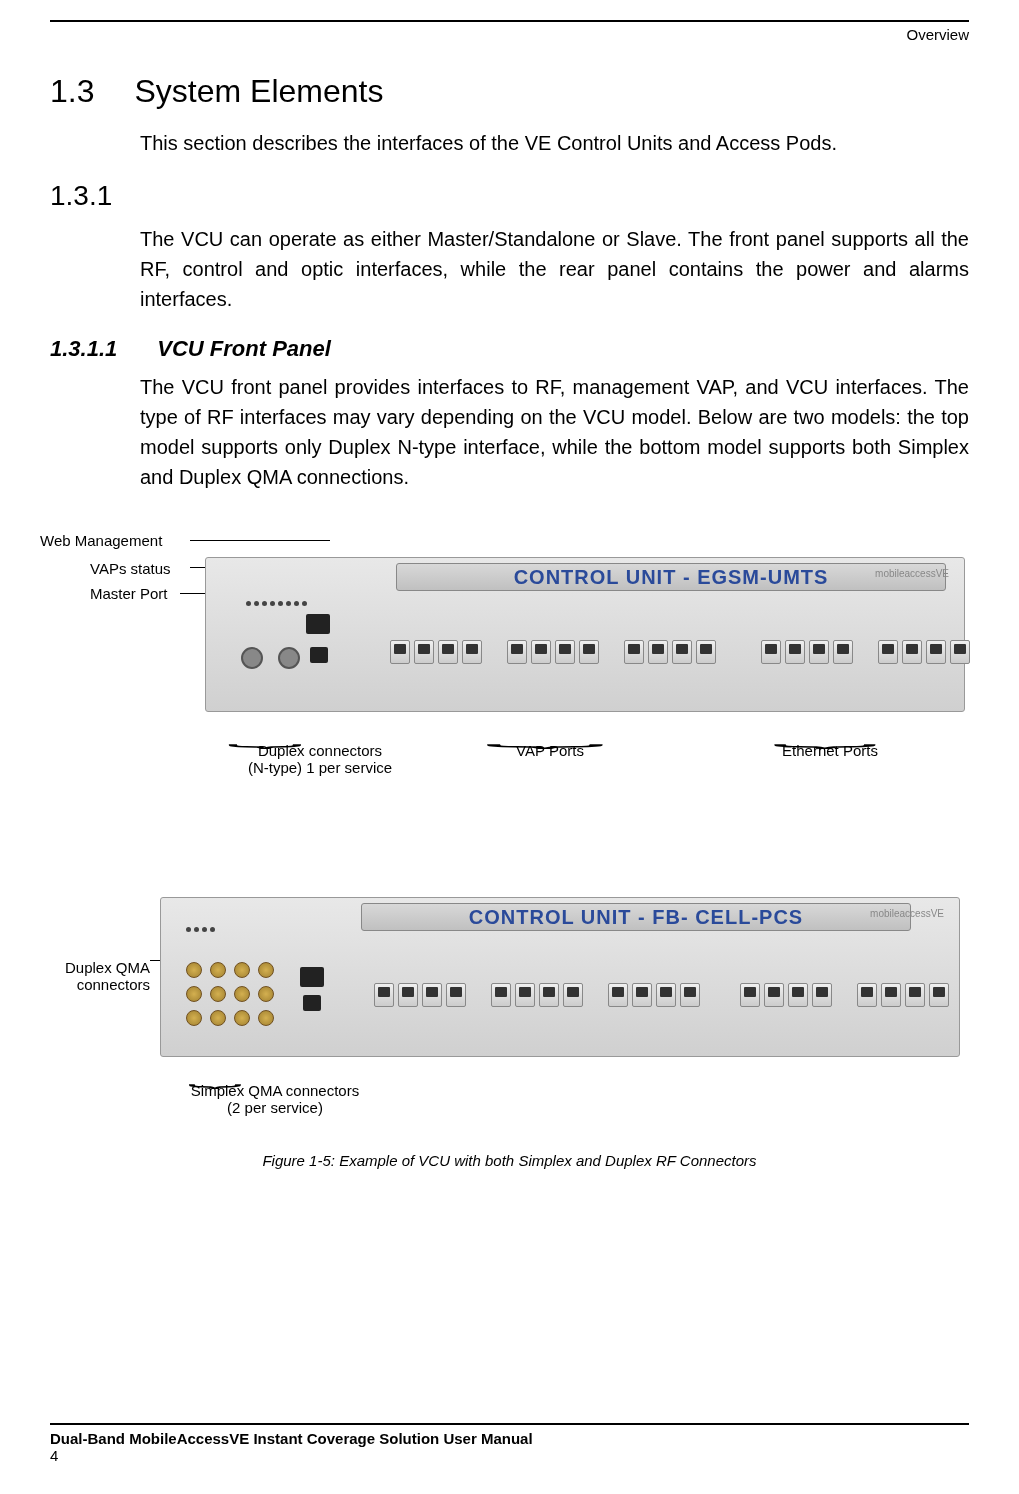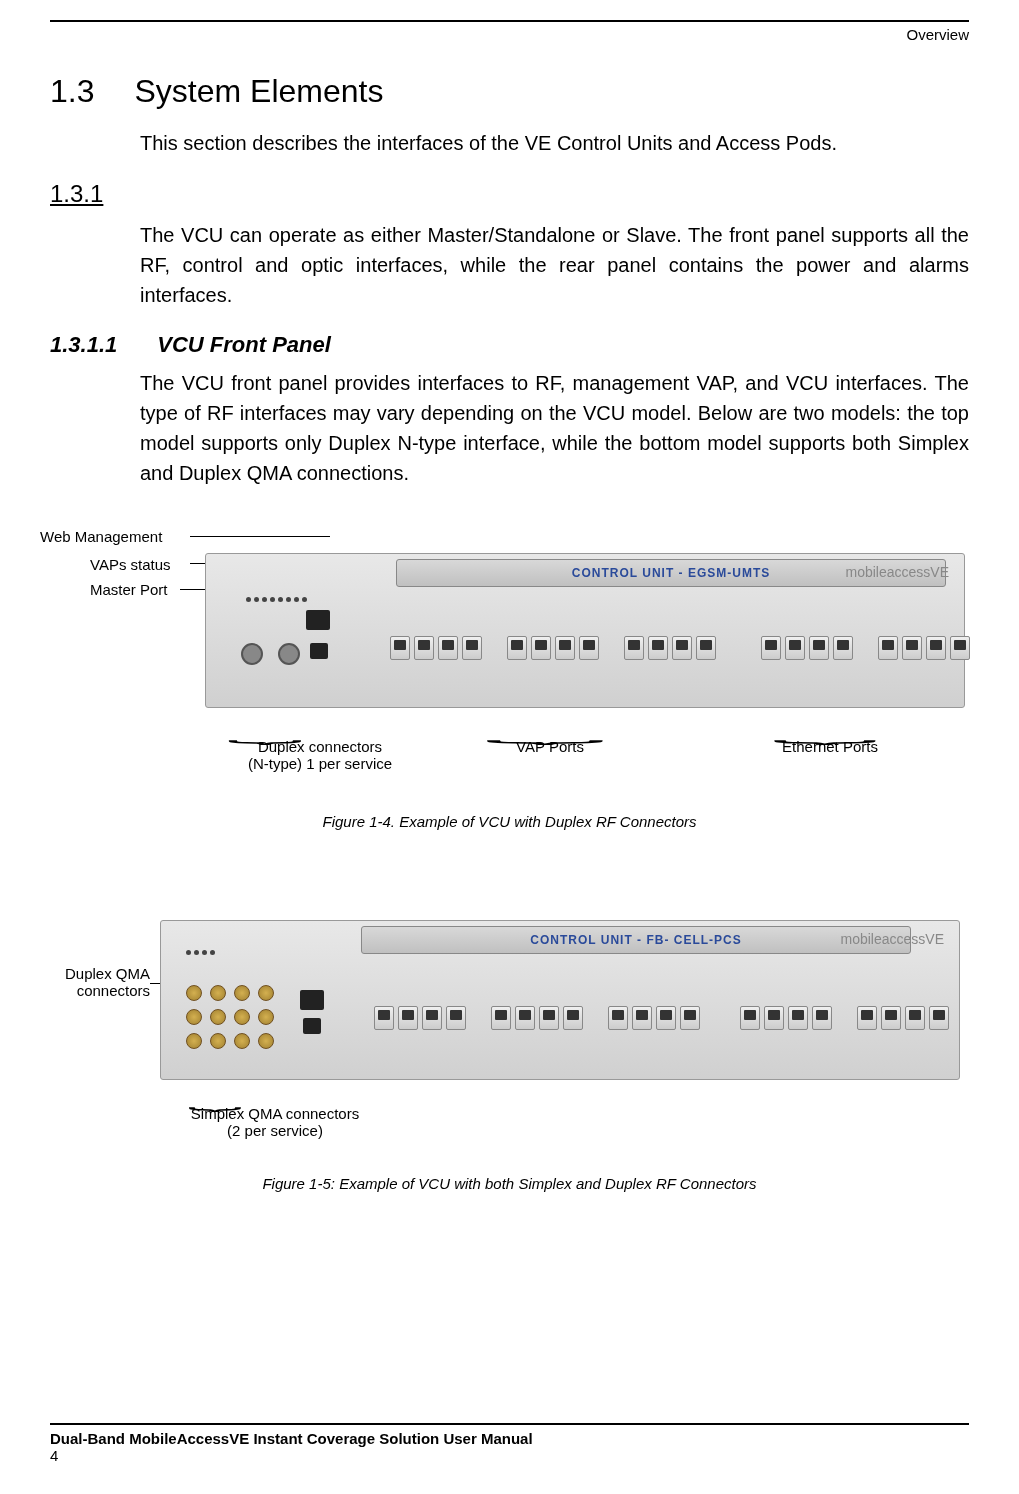--- a/index.html
+++ b/index.html
@@ -46,23 +46,22 @@
       line-height: 1.5;
       text-align: justify;
     }
     .subsection-header {
       display: flex;
       gap: 40px;
       margin-bottom: 12px;
       margin-top: 8px;
     }
     .subsection-number {
-      font-size: 24px;
+      font-size: 28px;
       font-weight: normal;
-      text-decoration: underline;
     }
     .subsection-title {
       font-size: 24px;
       font-weight: normal;
     }
     .subsubsection-header {
       display: flex;
       gap: 40px;
       margin-bottom: 10px;
       margin-top: 10px;
@@ -153,29 +152,29 @@
       width: 550px;
       height: 28px;
       background: linear-gradient(to bottom, #d8d8d8, #c0c0c0);
       border: 1px solid #888;
       border-radius: 3px;
       display: flex;
       align-items: center;
       justify-content: center;
       color: #2a4a9a;
       font-weight: bold;
-      font-size: 12px;
+      font-size: 20px;
       font-family: Arial, sans-serif;
       letter-spacing: 1px;
     }
     .logo-text {
       position: absolute;
       right: 15px;
       top: 10px;
-      font-size: 14px;
+      font-size: 10px;
       color: #888;
     }
     .port-groups {
       display: flex;
       gap: 25px;
       margin-left: 60px;
       margin-top: 35px;
     }
     .port-group {
       display: flex;
@@ -380,26 +379,25 @@
       <div>Duplex connectors</div>
       <div>(N-type) 1 per service</div>
     </div>
 
     <div class="brace" style="left:480px; top:180px; transform: scaleX(4) scaleY(0.4);">⏟</div>
     <div class="bottom-label" style="left:440px; top:215px; width:120px;">VAP Ports</div>
 
     <div class="brace" style="left:760px; top:180px; transform: scaleX(3.5) scaleY(0.4);">⏟</div>
     <div class="bottom-label" style="left:710px; top:215px; width:140px;">Ethernet Ports</div>
   </div>
-  <div class="figure-caption">Figure 1-4. Example of VCU with Duplex RF Connectors</div>
 </div>
 
 <div class="figure2-area">
 
-  <div class="callout-label" style="left:-10px; top:55px; text-align:right; width:110px;">
+  <div class="callout-label" style="left:-10px; top:72px; text-align:right; width:110px;">
     <div>Duplex QMA</div>
     <div>connectors</div>
   </div>
   <div class="callout-line" style="left:100px; top:73px; width:50px;"></div>
 
   <div class="device-image2">
     <div style="width:170px; position:relative;">
       <div class="status-leds" style="margin-left:15px; margin-bottom:8px;">
         <div class="led"></div>
         <div class="led"></div>

